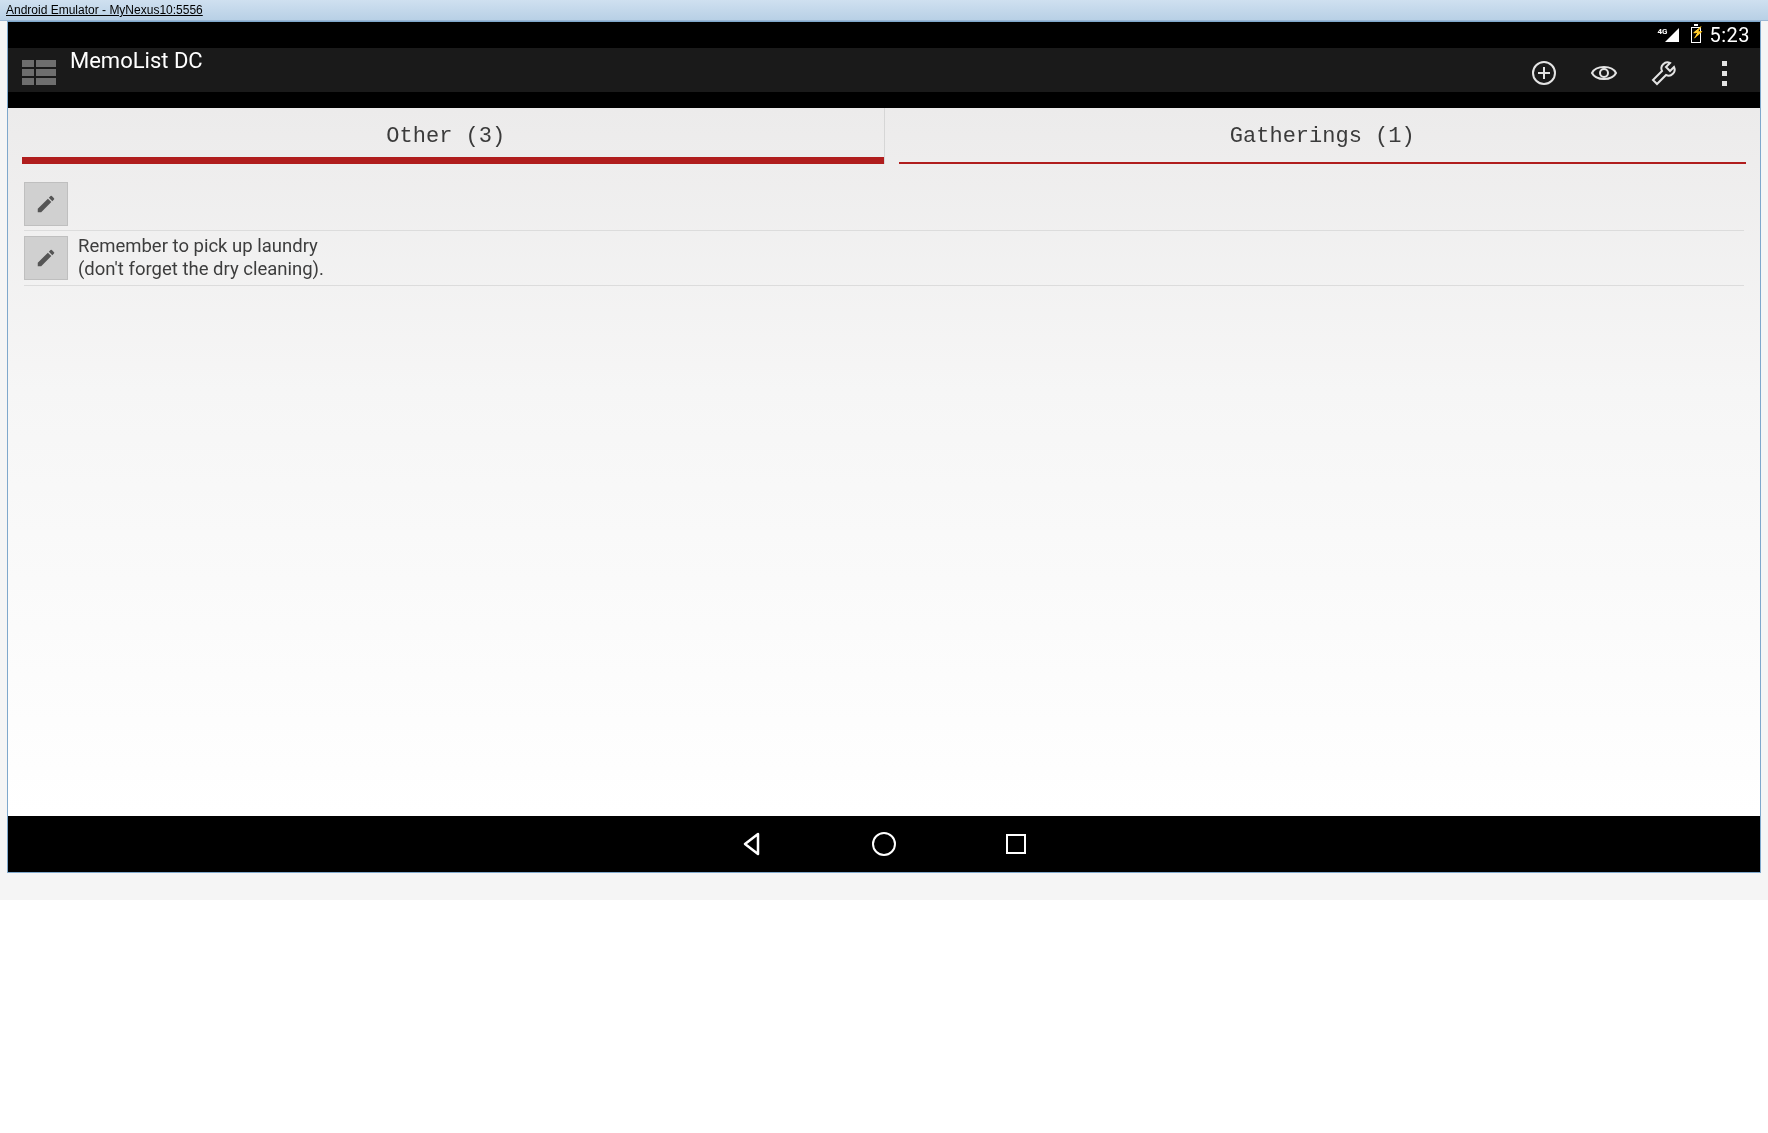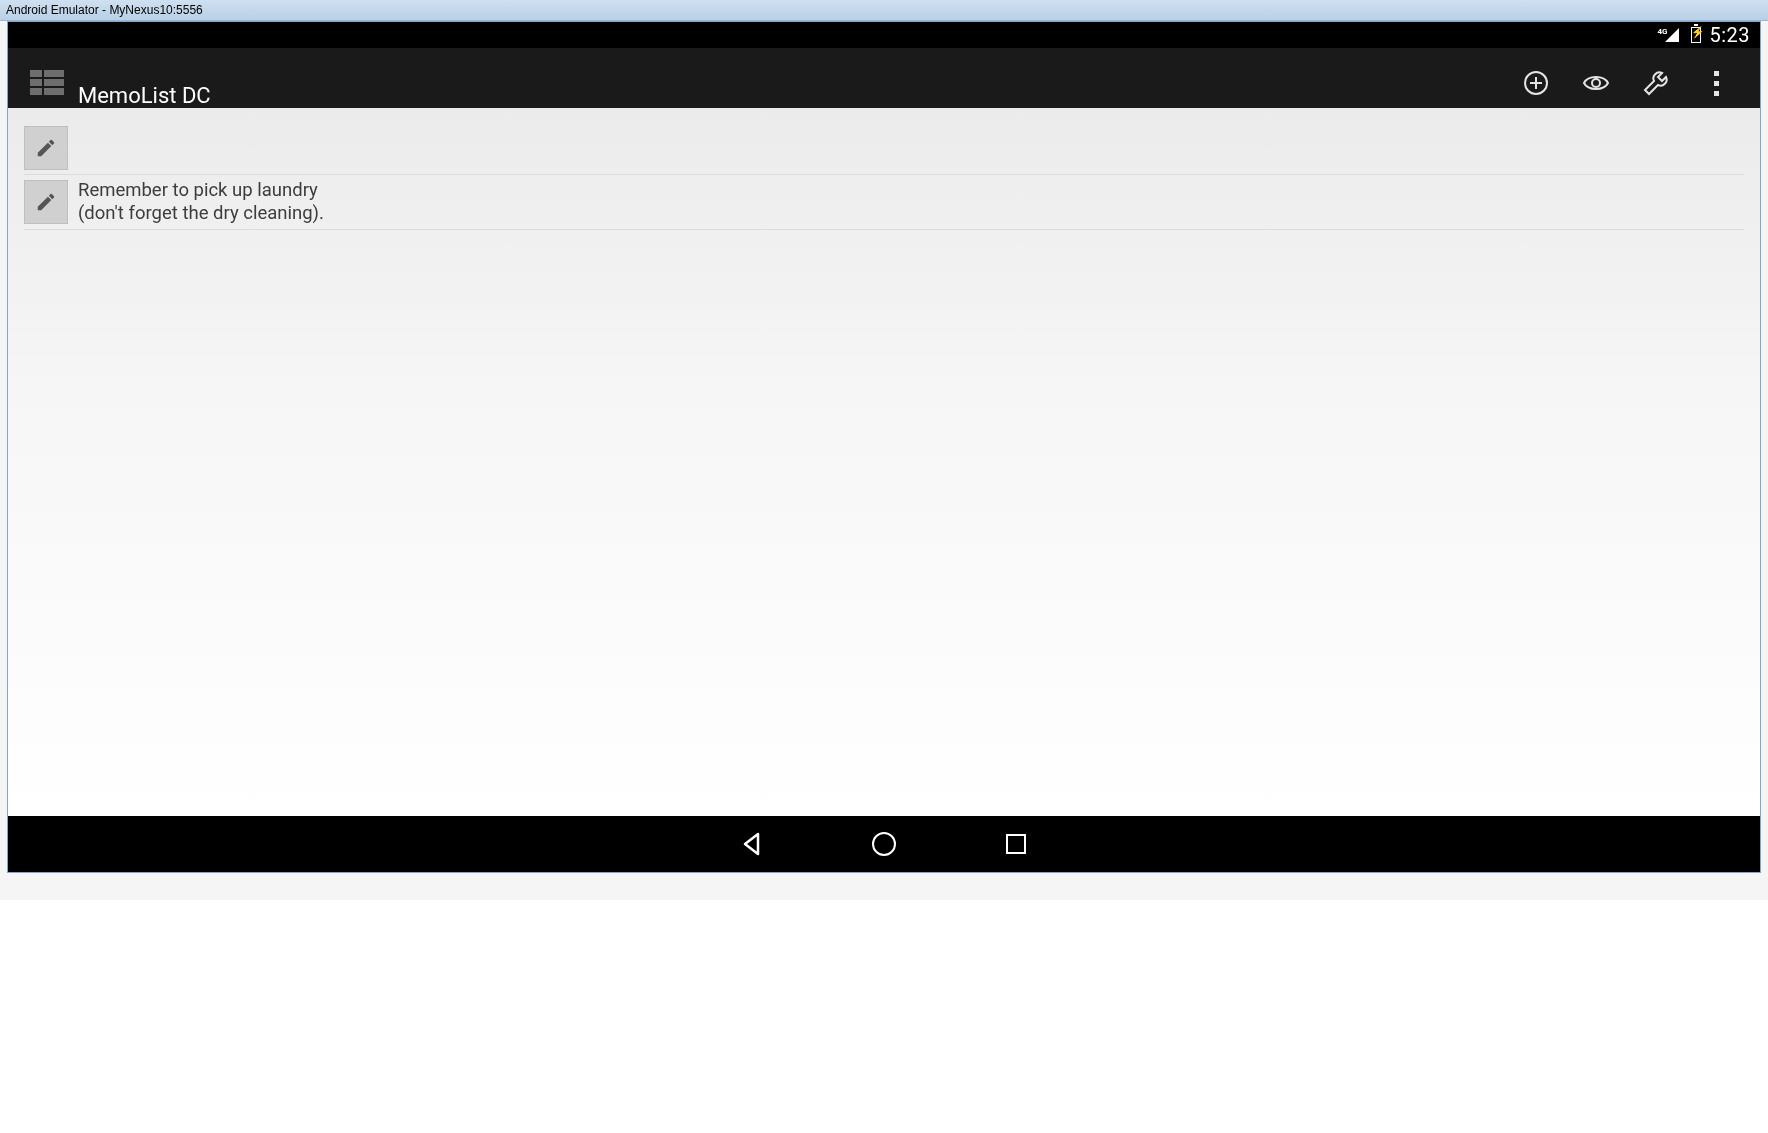--- a/index.html
+++ b/index.html
@@ -15,20 +15,21 @@
 
   
   .host-titlebar {
     height: 21px;
     background: linear-gradient(#cfe0f0, #b8d0e6);
     border-bottom: 1px solid #9ab7d4;
     color: #000;
     font-size: 12px;
     padding: 3px 6px 0 6px;
     font-family: "Segoe UI", Tahoma, sans-serif;
+    text-decoration: underline;
   }
 
   
   .emulator-frame {
     position: absolute;
     left: 7px;
     right: 7px;
     top: 21px;
     bottom: 0;
     border: 1px solid #7fa8cc;
@@ -72,26 +73,26 @@
   .batt::after {
     content: "⚡";
     position: absolute;
     top: -2px; left: -1px;
     font-size: 11px;
     color: #fff;
   }
 
   
   .action-bar {
-    height: 60px;
+    height: 44px;
     background: #1a1a1a;
     display: flex;
-    align-items: flex-end;
+    align-items: flex-start;
     color: #fff;
-    padding: 0 14px;
+    padding: 0 6px;
   }
   .drawer-btn {
     width: 50px; height: 50px;
     display: flex; align-items: center; justify-content: center;
     cursor: pointer;
   }
   .hamburger-grid {
     width: 34px; height: 26px;
     display: grid;
     grid-template-columns: 12px 20px;
@@ -278,20 +279,31 @@
     <div class="ab-action" title="More options">
       <div class="overflow-dots">
         <span></span>
           <span></span>
           <span></span>
       </div>
     </div>
   </div>
 
   <div class="content-area">
+    <div class="tab-strip">
+      <div class="tab active">
+        <span>Other (3)</span>
+        <span class="tab-underline-thin"></span>
+        <span class="tab-underline-thick"></span>
+      </div>
+      <div class="tab">
+        <span>Gatherings (1)</span>
+        <span class="tab-underline-thin"></span>
+      </div>
+    </div>
 
     <div class="memo-list">
       <div class="memo-row">
         <div class="memo-edit">
           <svg viewBox="0 0 24 24">
               <path d="M3 17.25V21h3.75L17.81 9.94l-3.75-3.75L3 17.25zM20.71 7.04a1 1 0 0 0 0-1.41l-2.34-2.34a1 1 0 0 0-1.41 0l-1.83 1.83 3.75 3.75 1.83-1.83z"></path>
             </svg>
         </div>
       </div>
       <div class="memo-row">

